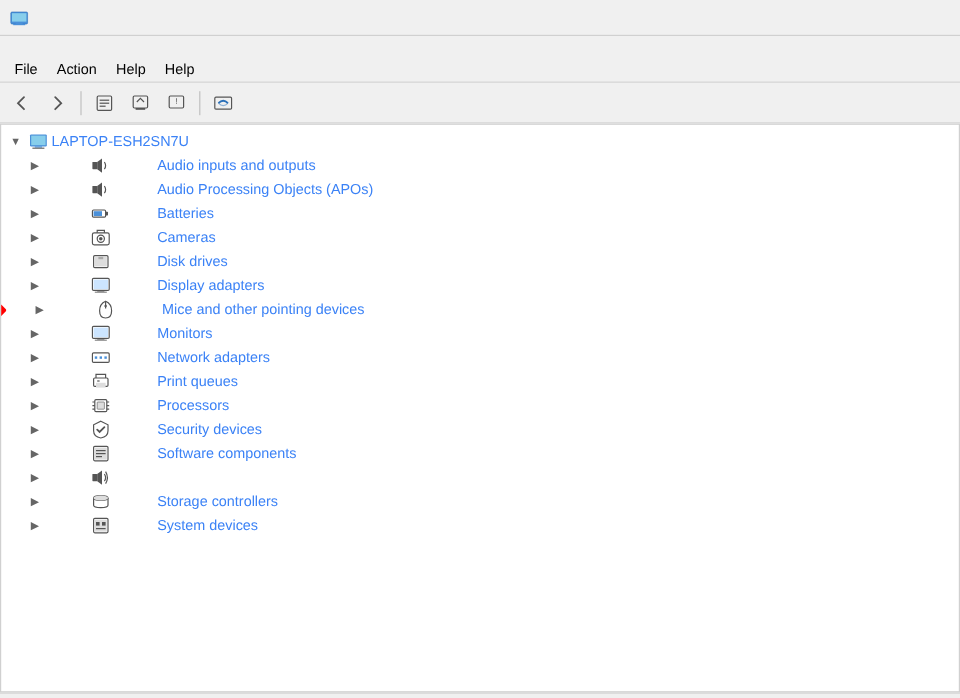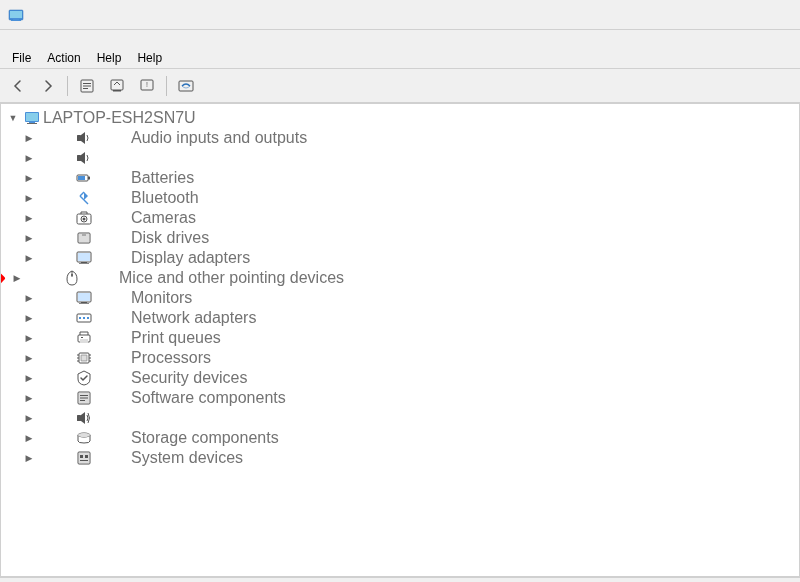--- a/index.html
+++ b/index.html
@@ -152,22 +152,22 @@
       width: 16px;
       height: 16px;
       margin: 0 3px;
       flex-shrink: 0;
       display: flex;
       align-items: center;
       justify-content: center;
     }
 
     .node-label {
-      font-size: 16px;
-      color: #737373;
+      font-size: 12px;
+      color: #3b82f6;
       user-select: none;
     }
 
     
     .indent-0 { padding-left: 4px; }
     .indent-1 { padding-left: 20px; gap: 36px; }
 
     
     .main-content::-webkit-scrollbar { width: 14px; }
     .main-content::-webkit-scrollbar-track { background: #f0f0f0; }
@@ -279,43 +279,32 @@
       </div>
       <div class="tree-item indent-1">
         <div class="expand-btn collapsed"></div>
         <div class="node-icon">
           <svg width="16" height="16" viewBox="0 0 16 16">
             <rect x="1" y="5" width="4" height="6" rx="0.5" fill="#555"></rect>
             <path d="M5 5 L9 2 L9 14 L5 11 Z" fill="#555"></path>
             <path d="M11 5 Q13 8 11 11" stroke="#555" stroke-width="1" fill="none"></path>
           </svg>
         </div>
+        <span class="node-label">Audio Processing Objects (APOs)</span>
       </div>
       <div class="tree-item indent-1">
         <div class="expand-btn collapsed"></div>
         <div class="node-icon">
           <svg width="16" height="16" viewBox="0 0 16 16">
             <rect x="1" y="5" width="11" height="6" rx="1" fill="none" stroke="#555" stroke-width="1"></rect>
             <rect x="12" y="6.5" width="2" height="3" rx="0.5" fill="#555"></rect>
             <rect x="2" y="6" width="7" height="4" fill="#4a90d9"></rect>
           </svg>
         </div>
         <span class="node-label">Batteries</span>
-      </div>
-      <div class="tree-item indent-1">
-        <div class="expand-btn collapsed"></div>
-        <div class="node-icon">
-          <svg width="16" height="16" viewBox="0 0 16 16">
-            <path d="M8 2 L12 6 L8 10 L8 2 Z" fill="#4a90d9"></path>
-            <path d="M8 10 L12 14" stroke="#4a90d9" stroke-width="1.5"></path>
-            <path d="M8 10 L4 6" stroke="#4a90d9" stroke-width="1.5"></path>
-            <path d="M8 2 L4 6" stroke="#4a90d9" stroke-width="1.5"></path>
-          </svg>
-        </div>
-        <span class="node-label">Bluetooth</span>
       </div>
       <div class="tree-item indent-1">
         <div class="expand-btn collapsed"></div>
         <div class="node-icon">
           <svg width="16" height="16" viewBox="0 0 16 16">
             <rect x="1" y="4" width="14" height="10" rx="1.5" fill="none" stroke="#555" stroke-width="1"></rect>
             <circle cx="8" cy="9" r="3" fill="none" stroke="#555" stroke-width="1"></circle>
             <circle cx="8" cy="9" r="1.5" fill="#555"></circle>
             <path d="M5 4 L5 2 L11 2 L11 4" stroke="#555" stroke-width="1" fill="none"></path>
           </svg>
@@ -338,21 +327,21 @@
         <div class="node-icon">
           <svg width="16" height="16" viewBox="0 0 16 16">
             <rect x="1" y="2" width="14" height="10" rx="1" fill="none" stroke="#555" stroke-width="1"></rect>
             <rect x="2" y="3" width="12" height="8" fill="#cce5ff"></rect>
             <rect x="5" y="12" width="6" height="1" fill="#555"></rect>
             <rect x="3" y="13" width="10" height="1" fill="#888"></rect>
           </svg>
         </div>
         <span class="node-label">Display adapters</span>
       </div>
-      <div class="tree-item indent-1" style="position: relative; padding-left: 8px;">
+      <div class="tree-item indent-1" style="position: relative; padding-left: 24px;">
         <span style="position: absolute; left: -10px; top: 50%; transform: translateY(-50%); color: red; font-size: 18px; font-weight: bold; pointer-events: none;">➜</span>
         <div class="expand-btn collapsed"></div>
         <div class="node-icon">
           <svg width="16" height="16" viewBox="0 0 16 16">
             <path d="M8 1 Q13 3 13 9 Q13 15 8 15 Q3 15 3 9 Q3 3 8 1 Z" fill="none" stroke="#555" stroke-width="1"></path>
             <line x1="8" y1="1" x2="8" y2="7" stroke="#555" stroke-width="1"></line>
             <circle cx="8" cy="5" r="1" fill="#555"></circle>
           </svg>
         </div>
         <span class="node-label">Mice and other pointing devices</span>
@@ -445,21 +434,21 @@
       </div>
       <div class="tree-item indent-1">
         <div class="expand-btn collapsed"></div>
         <div class="node-icon">
           <svg width="16" height="16" viewBox="0 0 16 16">
             <ellipse cx="8" cy="5" rx="6" ry="2" fill="none" stroke="#555" stroke-width="1"></ellipse>
             <path d="M2 5 L2 11 Q2 13 8 13 Q14 13 14 11 L14 5" stroke="#555" stroke-width="1" fill="none"></path>
             <ellipse cx="8" cy="5" rx="6" ry="2" fill="#ddd"></ellipse>
           </svg>
         </div>
-        <span class="node-label">Storage components</span>
+        <span class="node-label">Storage controllers</span>
       </div>
       <div class="tree-item indent-1">
         <div class="expand-btn collapsed"></div>
         <div class="node-icon">
           <svg width="16" height="16" viewBox="0 0 16 16">
             <rect x="2" y="2" width="12" height="12" rx="1" fill="none" stroke="#555" stroke-width="1"></rect>
             <rect x="3" y="3" width="10" height="10" fill="#ddd"></rect>
             <rect x="4" y="5" width="3" height="3" fill="#555"></rect>
             <rect x="9" y="5" width="3" height="3" fill="#555"></rect>
             <rect x="4" y="10" width="8" height="1" fill="#555"></rect>

